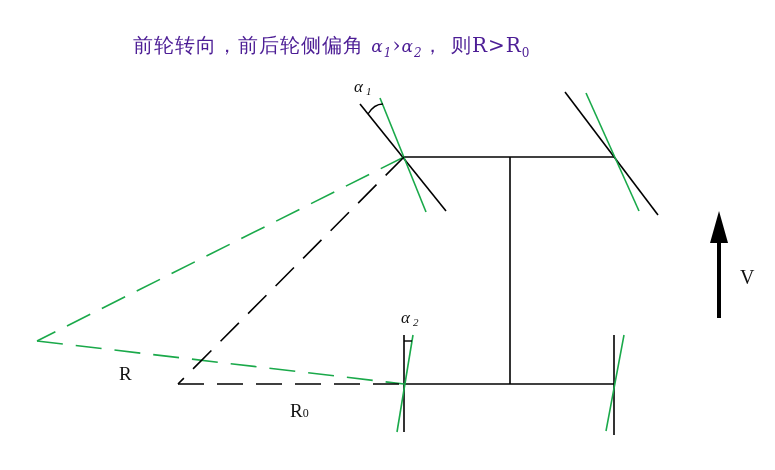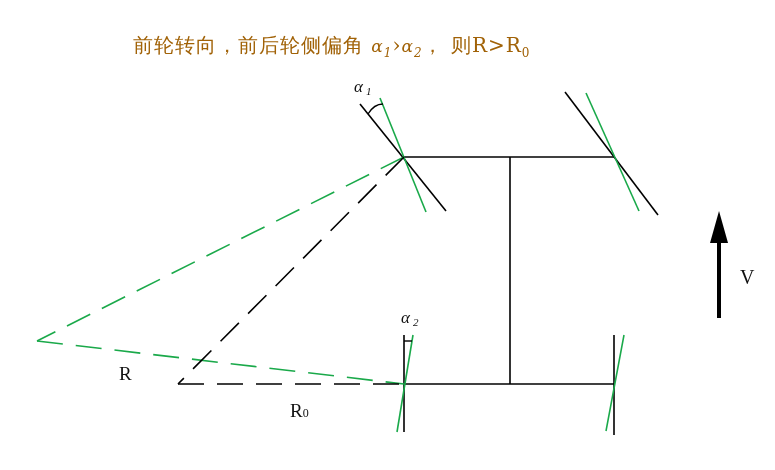--- a/index.html
+++ b/index.html
@@ -1,17 +1,17 @@
 <!DOCTYPE html>
 <html><head>
 <meta charset="utf-8">
 <style>
   html, body { margin:0; padding:0; background:#ffffff; }
   body { width:775px; height:470px; position:relative; overflow:hidden; font-family:"DejaVu Serif","Liberation Serif",serif; }
-  .title { position:absolute; left:133px; top:32px; font-size:20px; color:#a16207; white-space:nowrap; letter-spacing:1px; }
+  .title { position:absolute; left:133px; top:32px; font-size:20px; color:#4c1d95; white-space:nowrap; letter-spacing:1px; }
   .title .greek { font-style:italic; font-family:"DejaVu Serif",serif; font-size:17px; }
   .title sub { font-size:12px; font-style:italic; }
   svg { position:absolute; left:0; top:0; }
   .lbl { font-family:"Liberation Serif","DejaVu Serif",serif; fill:#111; }
 </style>
 </head>
 <body>
 
 <div class="title">
   <span>前轮转向，前后轮侧偏角 </span><span class="greek">α</span><sub>1</sub><span>›</span><span class="greek">α</span><sub>2</sub><span>， 则R&gt;R</span><sub style="font-style:normal">0</sub>

